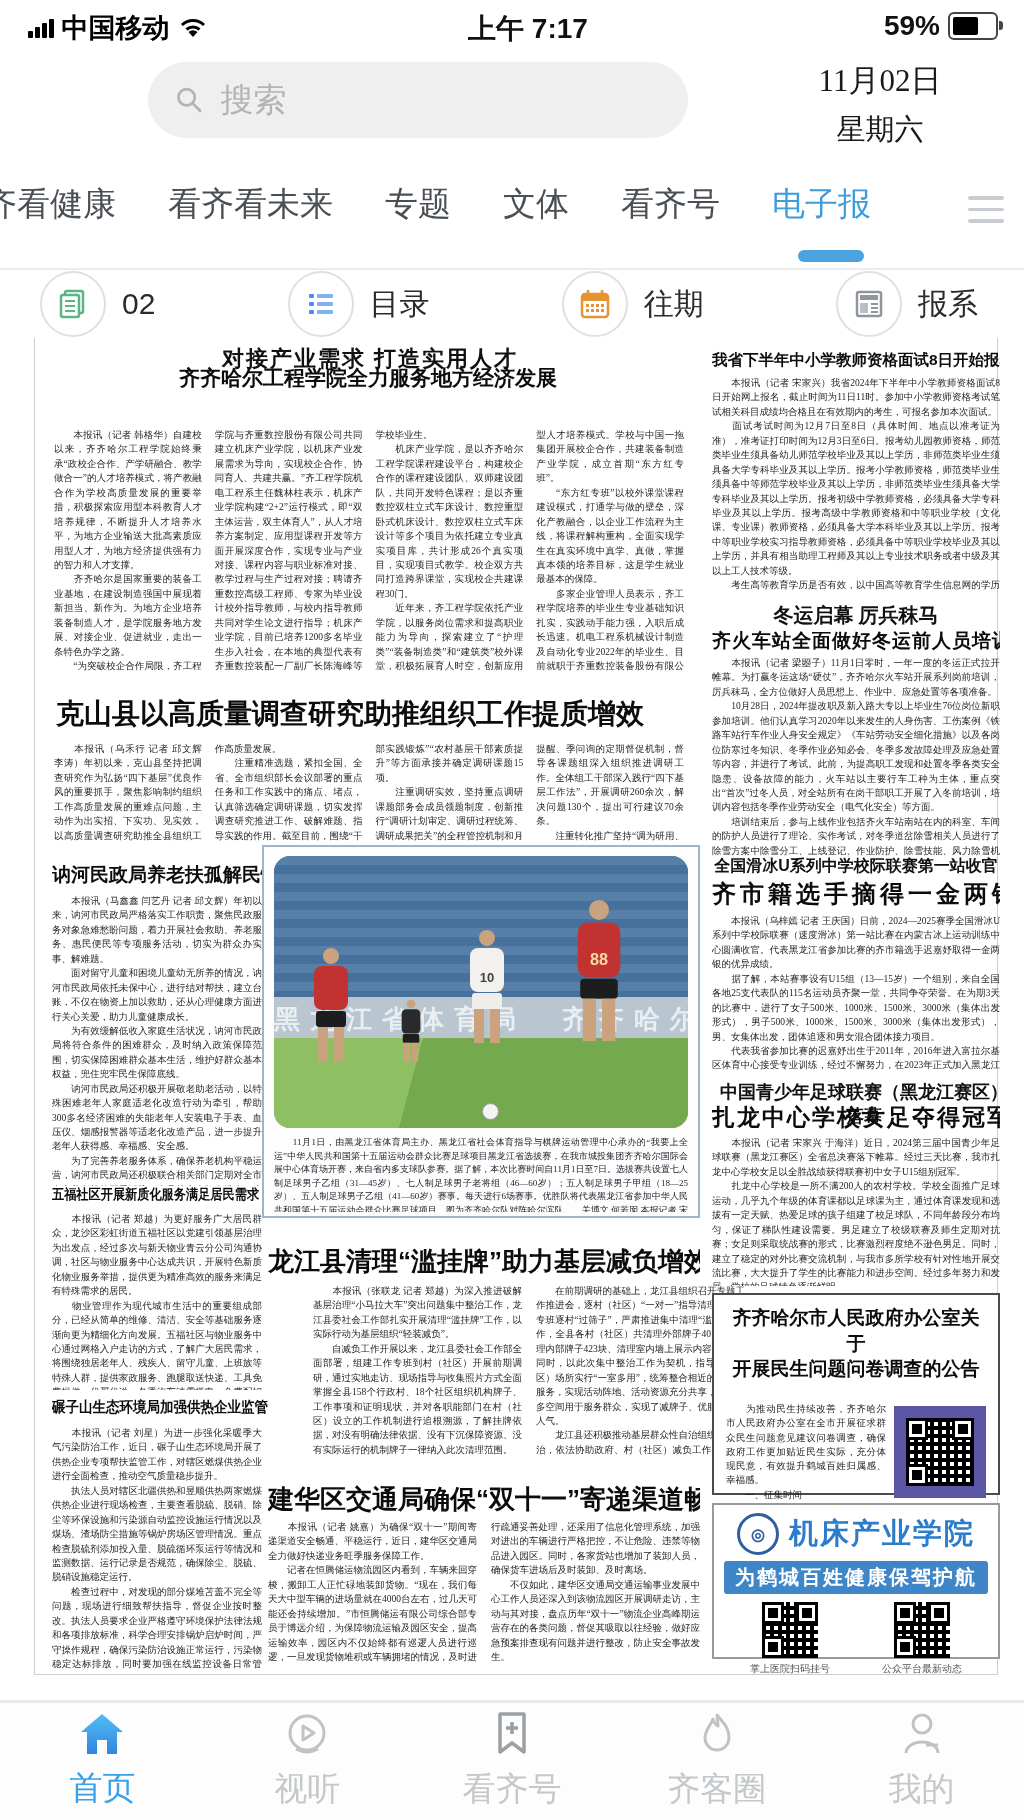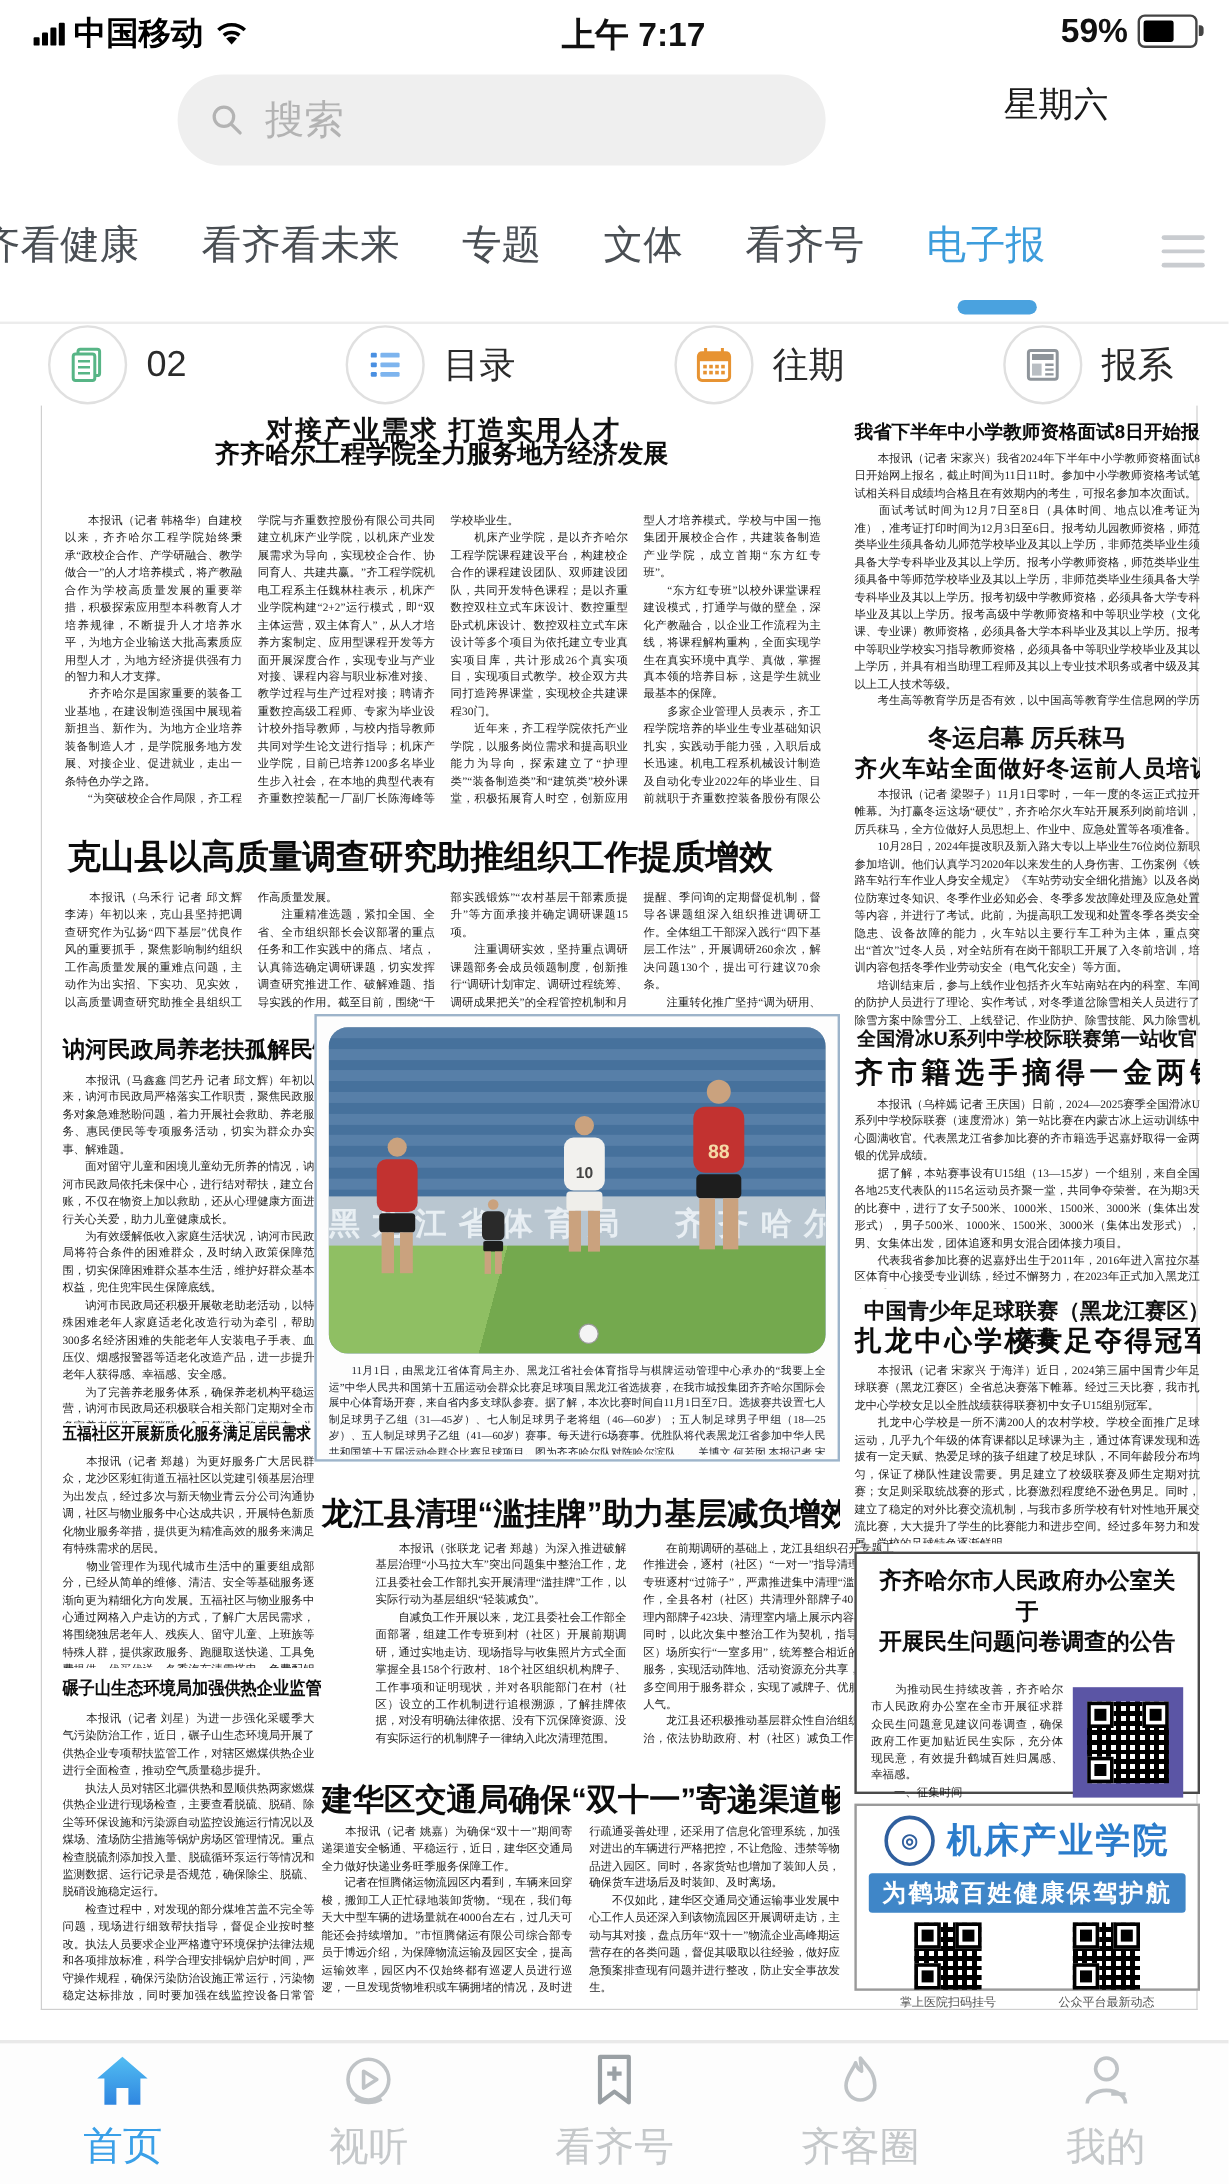--- a/index.html
+++ b/index.html
@@ -138,20 +138,21 @@
   </div>
 
   <div class="abs search">
     <svg width="34" height="34" viewBox="0 0 34 34">
       <circle cx="14" cy="14" r="9" stroke="#b3b3b3" stroke-width="3" fill="none"></circle>
       <line x1="21" y1="21" x2="29" y2="29" stroke="#b3b3b3" stroke-width="3" stroke-linecap="round"></line>
     </svg>
     <input type="text" placeholder="搜索" style="">
   </div>
   <div class="abs hdr-date">
+    <div class="d1">11月02日</div>
     <div class="d2">星期六</div>
   </div>
 
   <div class="abs nav">
     <span class="tab first">齐看健康</span>
     <span class="tab">看齐看未来</span>
     <span class="tab">专题</span>
     <span class="tab">文体</span>
     <span class="tab">看齐号</span>
     <span class="tab active">电子报</span>

